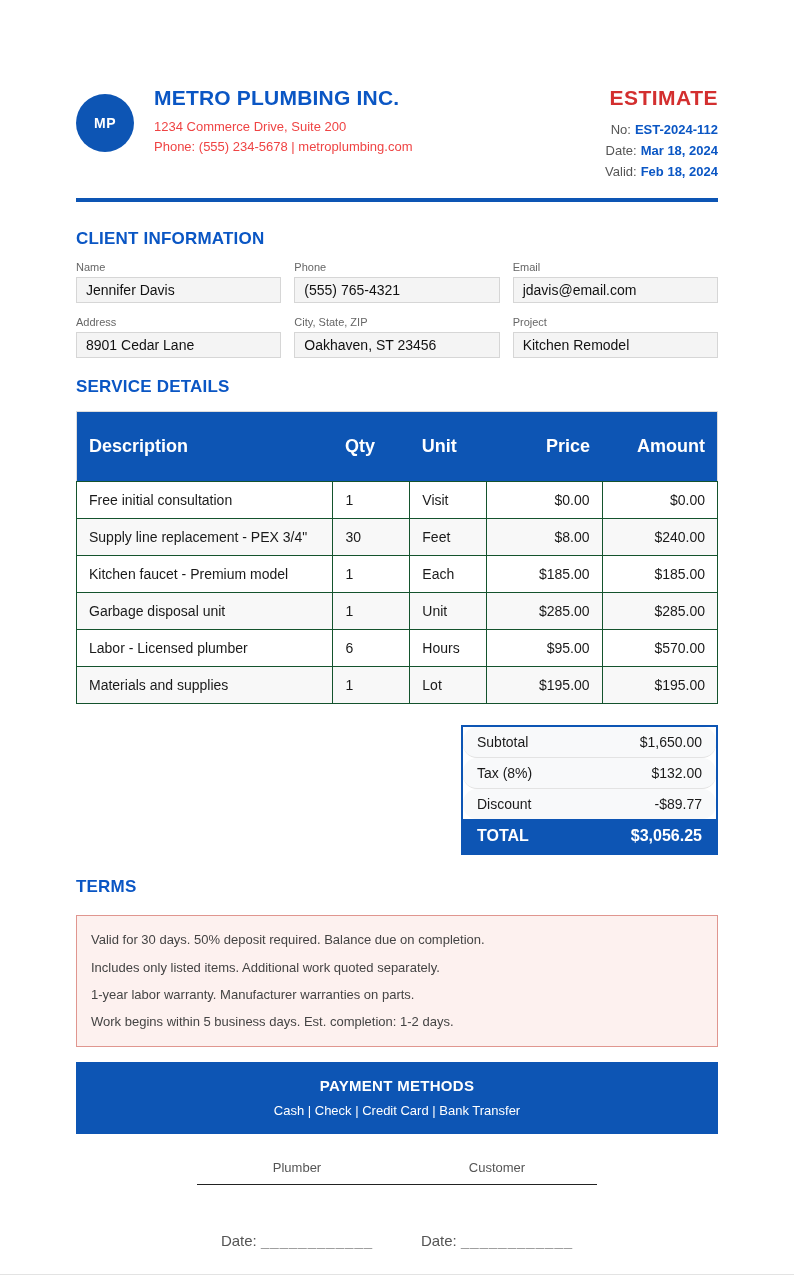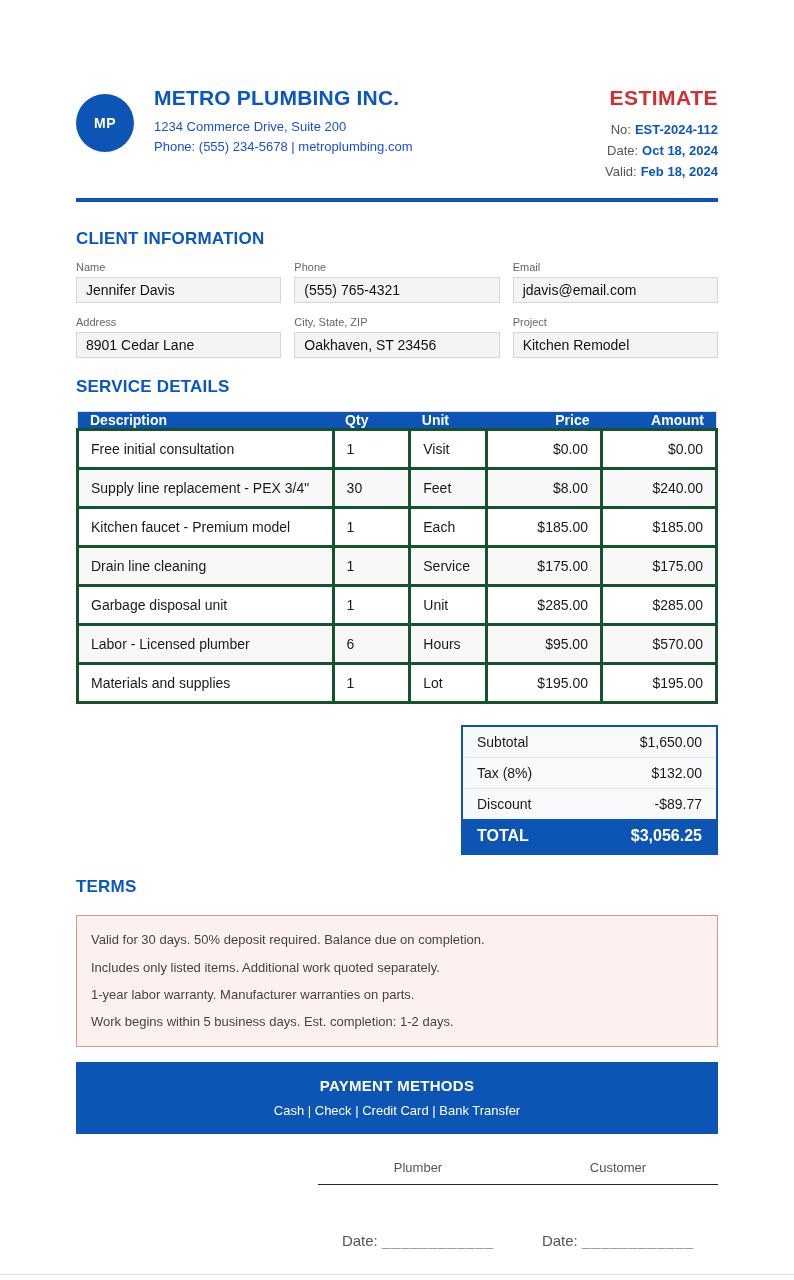--- a/index.html
+++ b/index.html
@@ -37,21 +37,21 @@
     background:var(--brand-blue);
     display:flex;align-items:center;justify-content:center;
     color:#fff;font-weight:bold;font-size:14px;letter-spacing:.5px;
     margin-top:8px;
   }
   .company-name{
     color:var(--heading-blue);
     font-size:21px;font-weight:bold;letter-spacing:.2px;
     margin-bottom:7px;
   }
-  .company-line{color:#1d4ed8;font-size:13px;line-height:1.55;}
+  .company-line{color:#ef4444;font-size:13px;line-height:1.55;}
   .header-right{text-align:right;}
   .estimate-title{
     color:var(--accent-red);
     font-size:21px;font-weight:bold;letter-spacing:.5px;
     margin-bottom:10px;
   }
   .meta-line{font-size:13px;color:#555;line-height:1.6;}
   .meta-line .meta-value{color:var(--heading-blue);font-weight:bold;margin-left:4px;}
   .header-divider{height:4px;background:var(--brand-blue);margin-top:16px;}
 
@@ -83,43 +83,43 @@
     border-collapse:collapse;table-layout:fixed;
     border:1px solid #ddd;
   }
   table.services col.c-desc{width:40%;}
   table.services col.c-qty{width:12%;}
   table.services col.c-unit{width:12%;}
   table.services col.c-price{width:18%;}
   table.services col.c-amount{width:18%;}
   table.services th{
     background:var(--brand-blue);color:#fff;
-    font-size:14px;font-weight:bold;text-align:left;
-    padding:0 12px;border:none;
+    font-size:18px;font-weight:bold;text-align:left;
+    padding:24px 12px;border:none;
   }
   table.services td{
     font-size:14px;color:#1a1a1a;
     padding:10px 12px;
-    border:3px solid #14532d;
+    border:1px solid #14532d;
     background:#fff;
     overflow:hidden;white-space:nowrap;
   }
   table.services tr:nth-child(even) td{background:#f8f8f8;}
   table.services th:nth-child(4),table.services th:nth-child(5),
   table.services td:nth-child(4),table.services td:nth-child(5){text-align:right;}
 
   
   .totals-box{
     width:257px;margin-left:auto;margin-top:21px;
     border:2px solid var(--brand-blue);
   }
   .totals-row{
     display:flex;justify-content:space-between;align-items:flex-end;
     background:#f8f9fa;border-bottom:1px solid #e3e3e3;
-    padding:7px 14px;font-size:14px;color:#1a1a1a;
+    padding:7px 14px;font-size:14px;color:#1a1a1a;border-radius:14px;
   }
   .totals-row:nth-child(3){border-bottom:none;}
   .totals-row .totals-value{font-weight:normal;}
   .total-row{
     display:flex;justify-content:space-between;align-items:center;
     background:var(--brand-blue);color:#fff;
     padding:8px 14px;font-size:16px;font-weight:bold;
   }
 
   
@@ -136,21 +136,21 @@
   
   .payment-banner{
     margin-top:15px;
     background:var(--brand-blue);color:#fff;
     text-align:center;padding:15px 10px 16px 10px;
   }
   .payment-title{font-size:15px;font-weight:bold;letter-spacing:.3px;margin-bottom:9px;}
   .payment-methods{font-size:13px;}
 
   
-  .signatures{display:flex;justify-content:flex-end;margin-top:26px;}
+  .signatures{display:flex;justify-content:center;margin-top:26px;}
   .signature-col{width:200px;text-align:center;}
   .signature-label{font-size:13px;color:#555;}
   .signature-line{border-bottom:1px solid #222;margin-top:9px;height:0;}
   .date-row{margin-top:47px;font-size:15px;color:#555;}
   .date-blank{color:#999;letter-spacing:1px;}
 
   
   .footer-text{
     margin-top:17px;text-align:center;
     font-size:13px;color:#a9a9a9;
@@ -175,21 +175,21 @@
           <div class="company-line">1234 Commerce Drive, Suite 200</div>
           <div class="company-line">Phone: (555) 234-5678 | metroplumbing.com</div>
         </div>
       </div>
       <div class="header-right">
         <div class="estimate-title">ESTIMATE</div>
         <div class="meta-line">
           <span>No:</span><span class="meta-value">EST-2024-112</span>
         </div>
         <div class="meta-line">
-          <span>Date:</span><span class="meta-value">Oct 18, 2024</span>
+          <span>Date:</span><span class="meta-value">Mar 18, 2024</span>
         </div>
         <div class="meta-line">
           <span>Valid:</span><span class="meta-value">Feb 18, 2024</span>
         </div>
       </div>
     </div>
     <div class="header-divider"></div>
 
     <div class="client-section">
       <div class="section-title">CLIENT INFORMATION</div>
@@ -256,27 +256,20 @@
             <td>$240.00</td>
           </tr>
           <tr>
             <td>Kitchen faucet - Premium model</td>
             <td>1</td>
             <td>Each</td>
             <td>$185.00</td>
             <td>$185.00</td>
           </tr>
           <tr>
-            <td>Drain line cleaning</td>
-            <td>1</td>
-            <td>Service</td>
-            <td>$175.00</td>
-            <td>$175.00</td>
-          </tr>
-          <tr>
             <td>Garbage disposal unit</td>
             <td>1</td>
             <td>Unit</td>
             <td>$285.00</td>
             <td>$285.00</td>
           </tr>
           <tr>
             <td>Labor - Licensed plumber</td>
             <td>6</td>
             <td>Hours</td>

